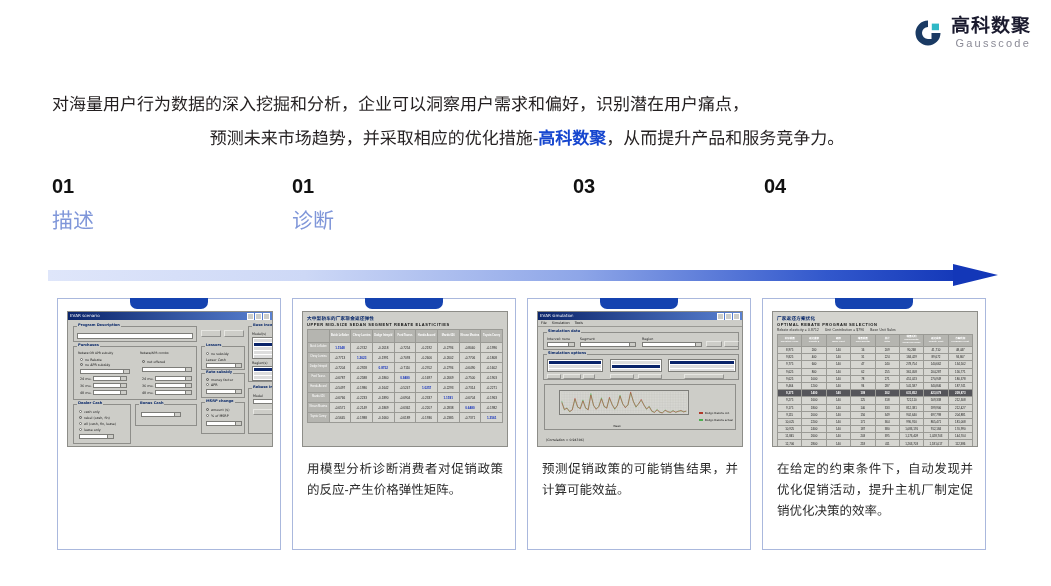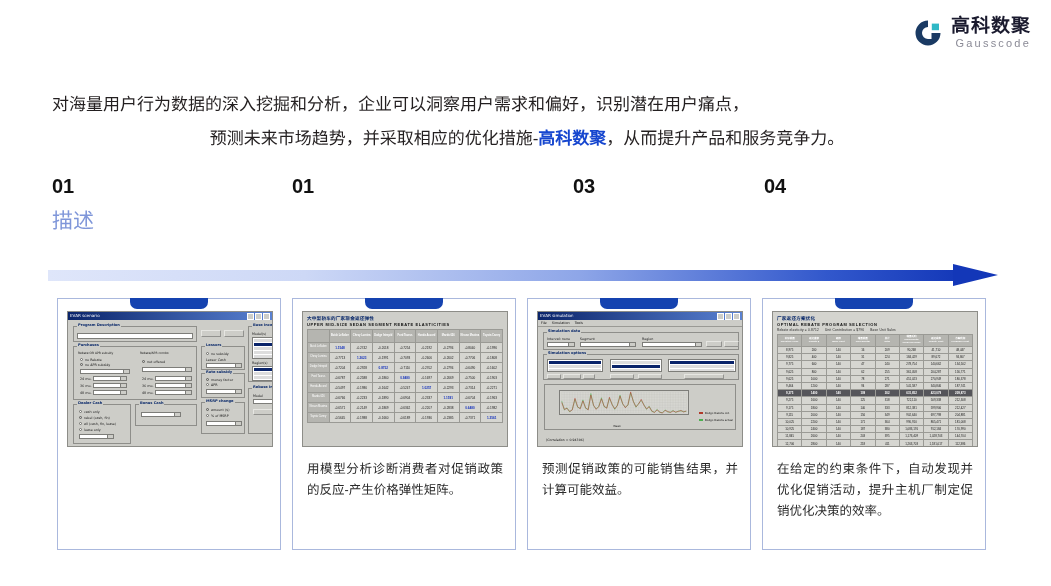--- a/index.html
+++ b/index.html
@@ -499,20 +499,21 @@
   </span>
 </div>
 
 <div class="steps-row">
   <div class="step" style="left:0px;">
     <div class="step-num">01</div>
     <div class="step-label">描述</div>
   </div>
   <div class="step" style="left:240px;">
     <div class="step-num">01</div>
+    <div class="step-label">诊断</div>
   </div>
   <div class="step" style="left:477px;margin-left:44px;">
     <div class="step-num">03</div>
   </div>
   <div class="step" style="left:712px;">
     <div class="step-num">04</div>
   </div>
 </div>
 
 <div class="arrow-band">

